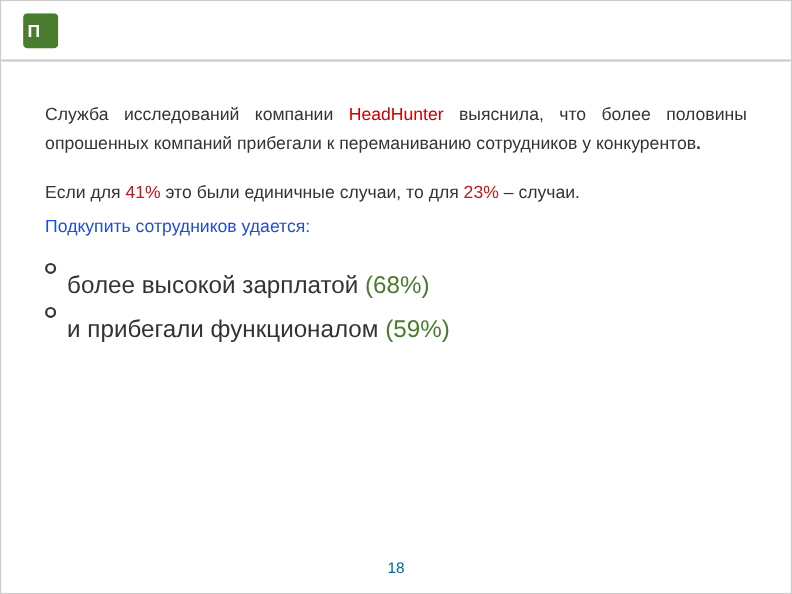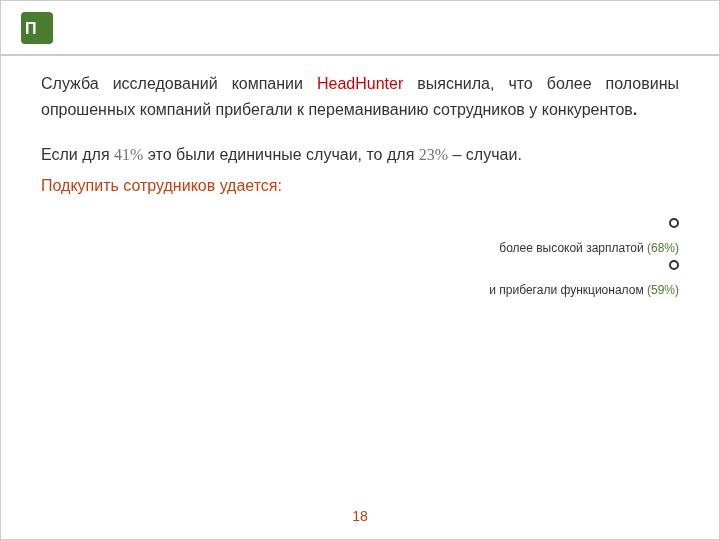--- a/index.html
+++ b/index.html
@@ -48,21 +48,21 @@
     .logo-text {
       font-size: 18px;
       font-weight: bold;
       color: #4a4a4a;
       text-transform: uppercase;
       letter-spacing: 2px;
     }
 
     
     .content {
-      padding: 15px 40px 20px 40px;
+      padding: 36px 40px 20px 40px;
     }
 
     .main-paragraph {
       font-size: 16px;
       line-height: 1.6;
       color: #333333;
       text-align: justify;
       margin-bottom: 20px;
     }
 
@@ -78,43 +78,41 @@
     .second-paragraph {
       font-size: 16px;
       line-height: 1.6;
       color: #333333;
       margin-bottom: 5px;
     }
 
     .third-paragraph {
       font-size: 16px;
       line-height: 1.6;
-      color: #c2410c;
+      color: #1d4ed8;
       margin-bottom: 20px;
     }
 
     .highlight-red {
-      color: #737373;
-      font-family: Liberation Serif, serif;
+      color: #b91c1c;
     }
 
     .bullet-list {
       list-style: none;
       padding: 0;
       margin-top: 10px;
     }
 
     .bullet-list li {
-      font-size: 12px;
+      font-size: 22px;
       line-height: 1.8;
       color: #333333;
       display: flex;
-      align-items: flex-end;
+      align-items: flex-start;
       gap: 10px;
-      flex-direction: column;
     }
 
     .bullet-circle {
       width: 10px;
       height: 10px;
       border: 2px solid #333333;
       border-radius: 50%;
       display: inline-block;
       flex-shrink: 0;
     }
@@ -123,21 +121,21 @@
       color: #4a7c2f;
     }
 
     
     .page-number {
       position: absolute;
       bottom: 15px;
       left: 50%;
       transform: translateX(-50%);
       font-size: 14px;
-      color: #c2410c;
+      color: #0369a1;
     }
   </style>
 </head>
 <body>
 
 <div class="slide">
 
   <div class="header">
     <div class="logo-container">
       <svg class="logo-icon" viewBox="0 0 32 32" xmlns="http://www.w3.org/2000/svg">

